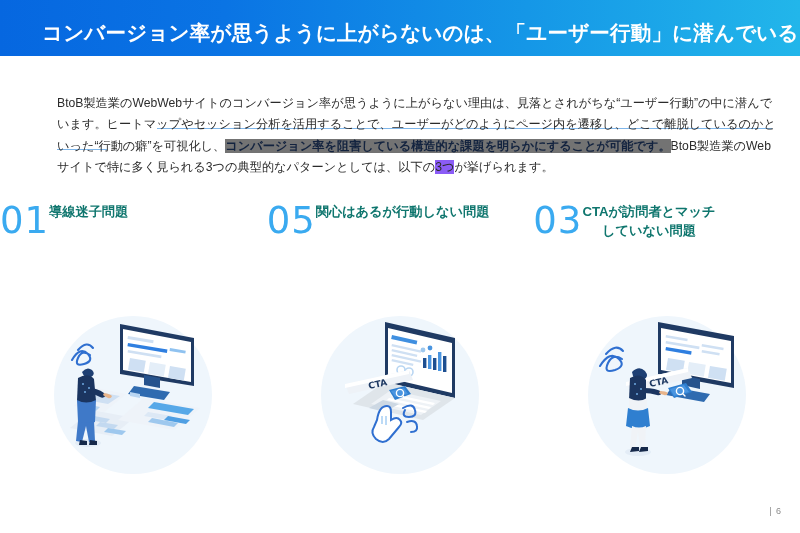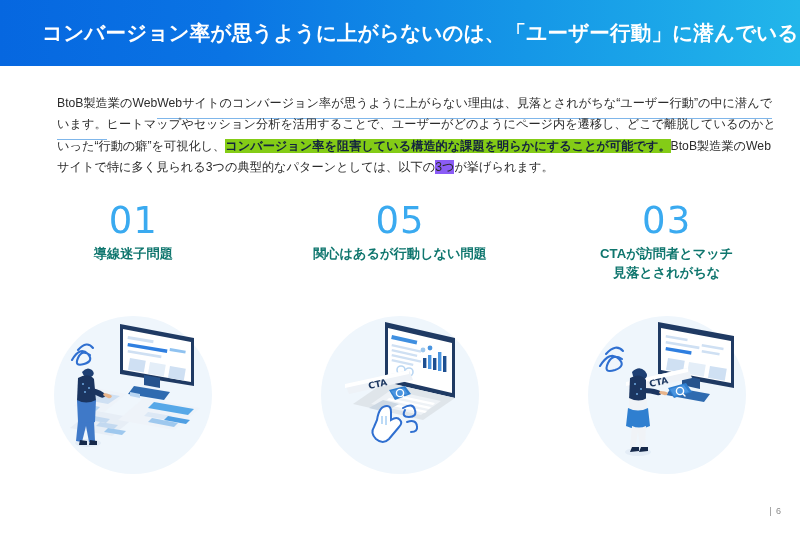--- a/index.html
+++ b/index.html
@@ -14,21 +14,21 @@
     overflow: hidden;
     position: relative;
   }
 
   
   .header-band {
     position: absolute;
     left: 0;
     top: 0;
     width: 800px;
-    height: 66px;
+    height: 56px;
     background: linear-gradient(90deg, #0667e0 0%, #0a74e4 28%, #1597e7 66%, #22b6ea 100%);
   }
   .header-title {
     position: absolute;
     left: 42px;
     top: 19px;
     right: 24px;
     color: #ffffff;
     font-size: 20.5px;
     font-weight: bold;
@@ -47,45 +47,45 @@
     line-height: 21.4px;
     color: #2b2b2b;
     text-align: justify;
   }
   .body-copy .ln {
     display: block;
     white-space: nowrap;
   }
   .u-line {
     border-bottom: 1px solid #7fb6ea;
-    padding-bottom: 8px;
+    padding-bottom: 18px;
   }
   .hl {
-    background: #84cc16;
+    background: #737373;
     color: #13233f;
     font-weight: bold;
   }
   .hl-sm {
     background: #8b5cf6;
     color: #2b2b2b;
   }
 
   
   .columns {
     position: absolute;
     left: 0;
     top: 200px;
     width: 800px;
     display: flex;
   }
   .col {
     width: 33.3333%;
     display: flex;
-    flex-direction: column;
-    align-items: center;
+    flex-direction: row;
+    align-items: flex-start;
   }
   .col-num {
     font-size: 37px;
     line-height: 42px;
     color: #3aaaf0;
     font-weight: normal;
     letter-spacing: 1px;
     font-family: "DejaVu Sans", sans-serif;
   }
   .col-label {
@@ -156,21 +156,21 @@
   </div>
 
   <div class="col">
     <div class="col-num">05</div>
     <div class="col-label">関心はあるが行動しない問題</div>
   </div>
 
   <div class="col">
     <div class="col-num">03</div>
     <div class="col-label">CTAが訪問者とマッチ
-見落とされがちな</div>
+していない問題</div>
   </div>
 
 </div>
 
 <div class="illus-row">
 
   <div class="illus-cell">
     <div class="illus-disc">
       <svg width="172" height="168" viewBox="0 0 172 168">
 

